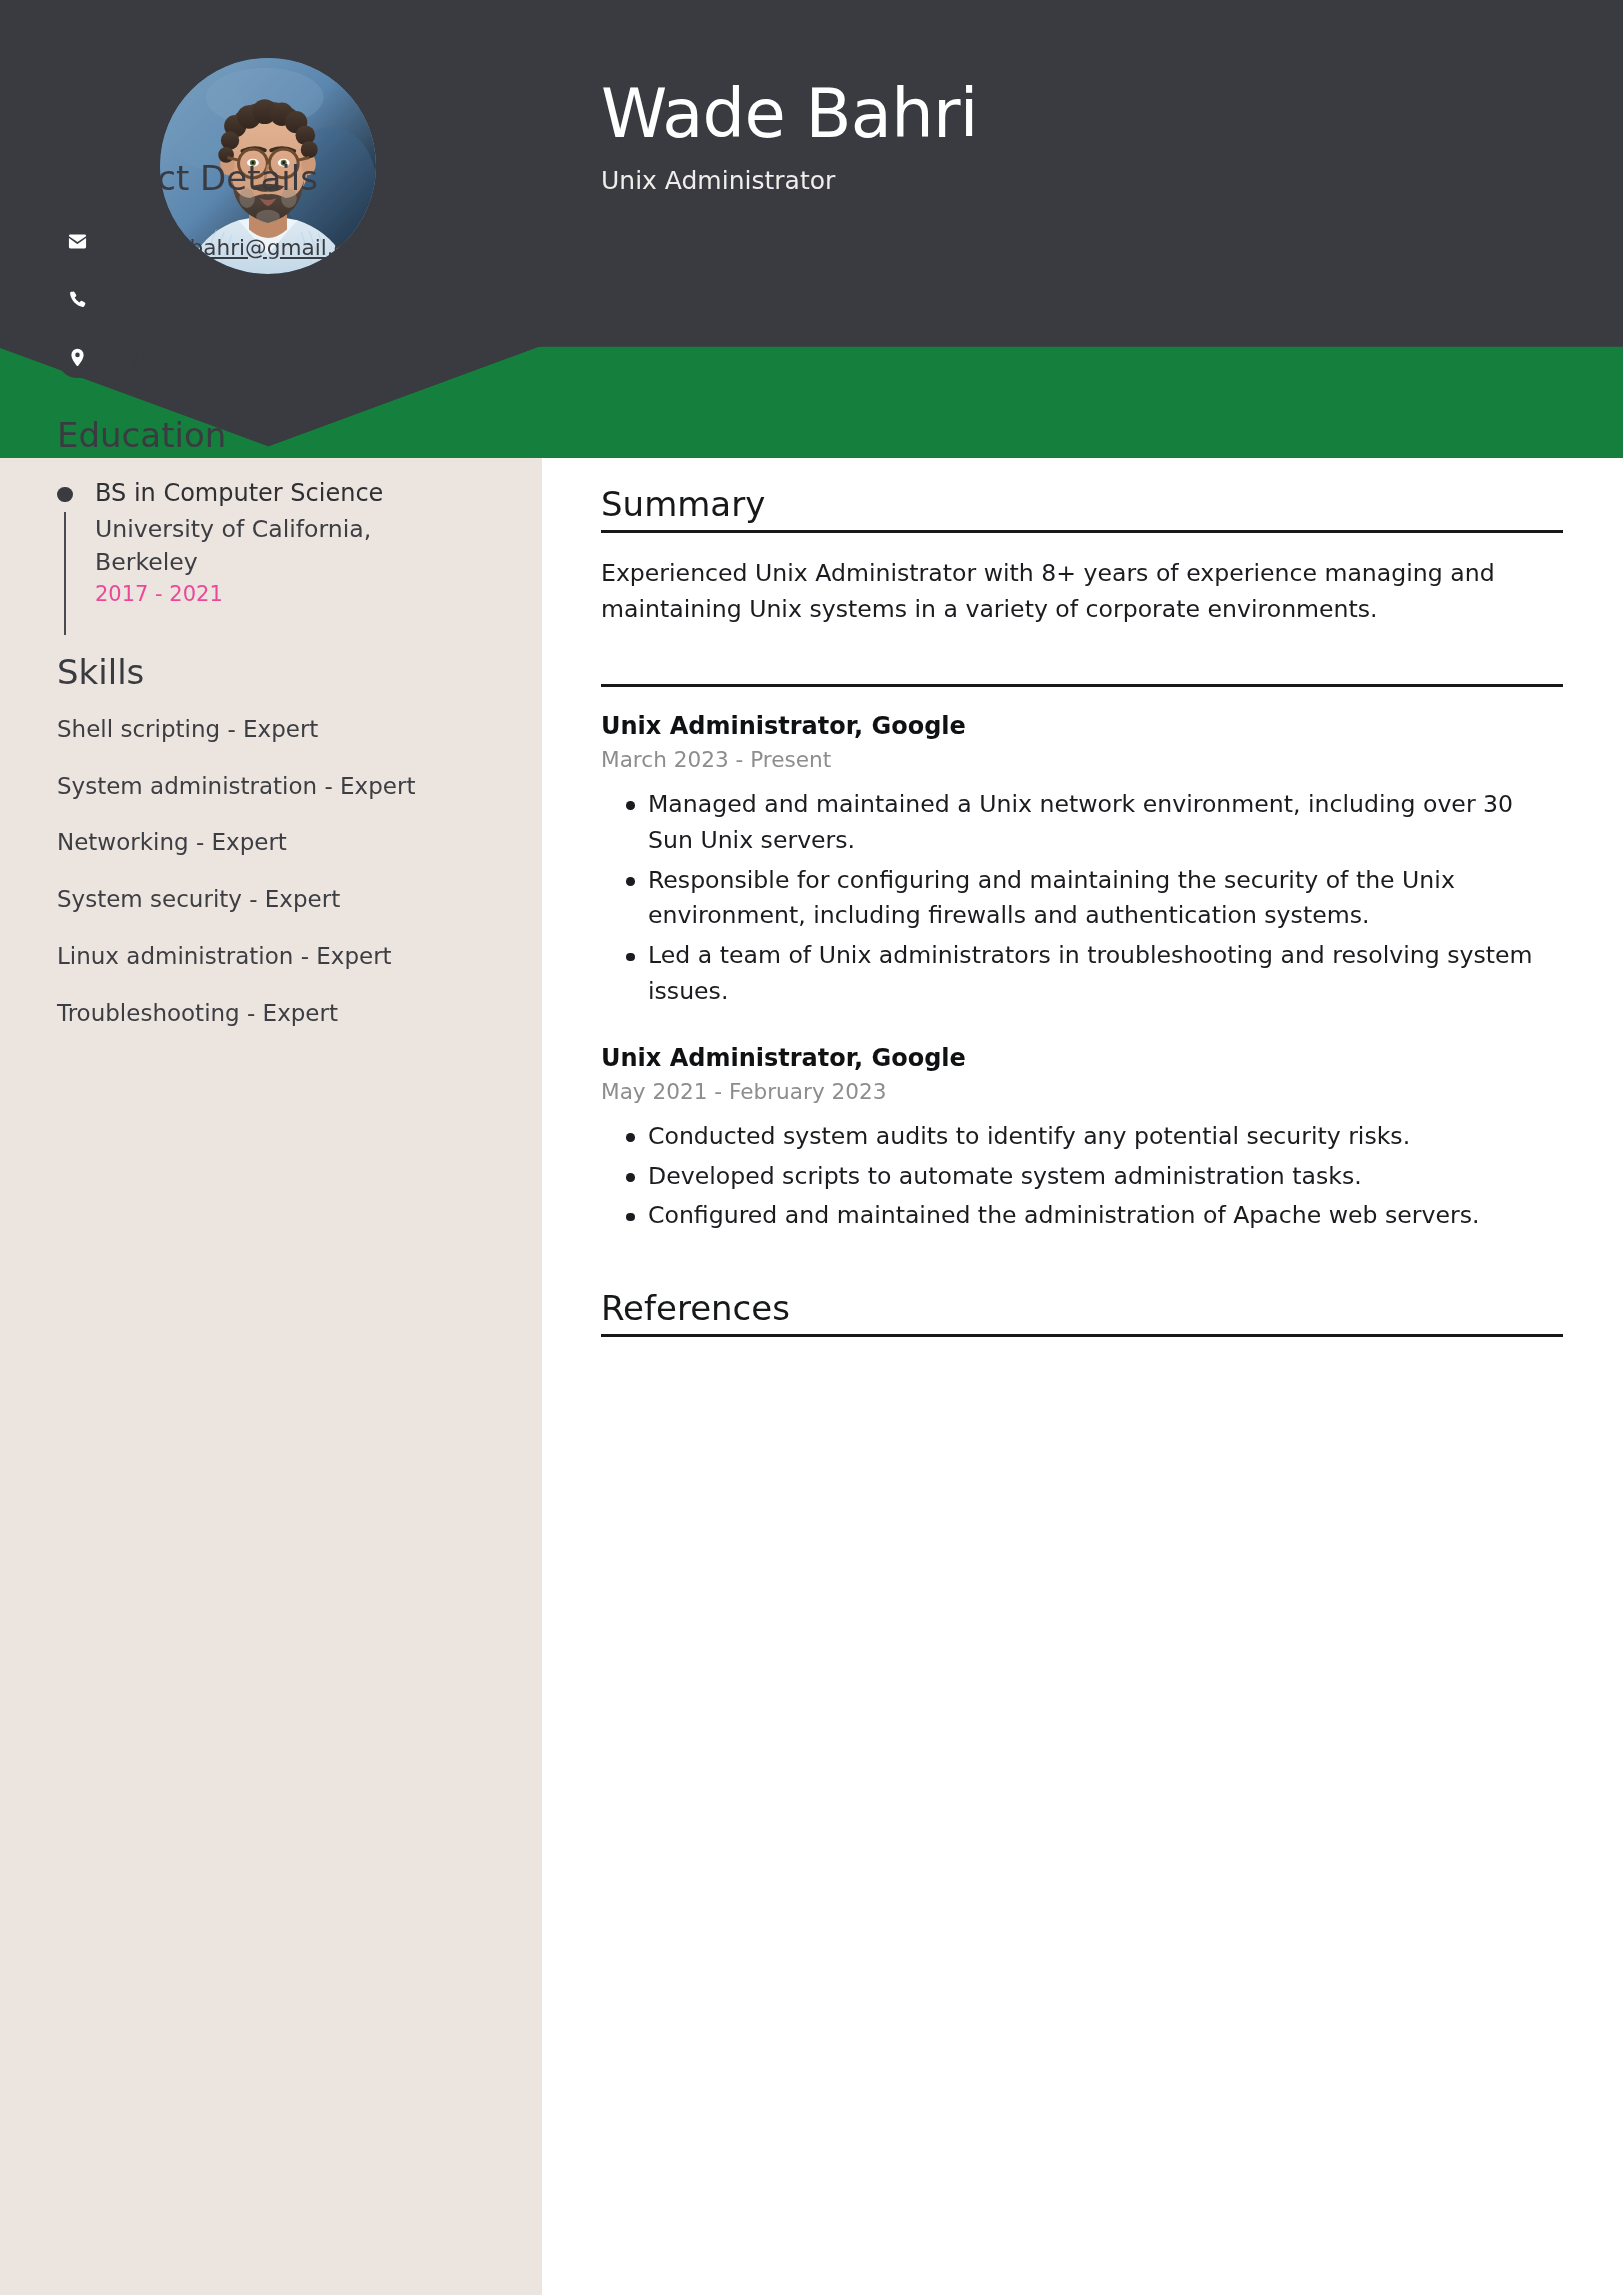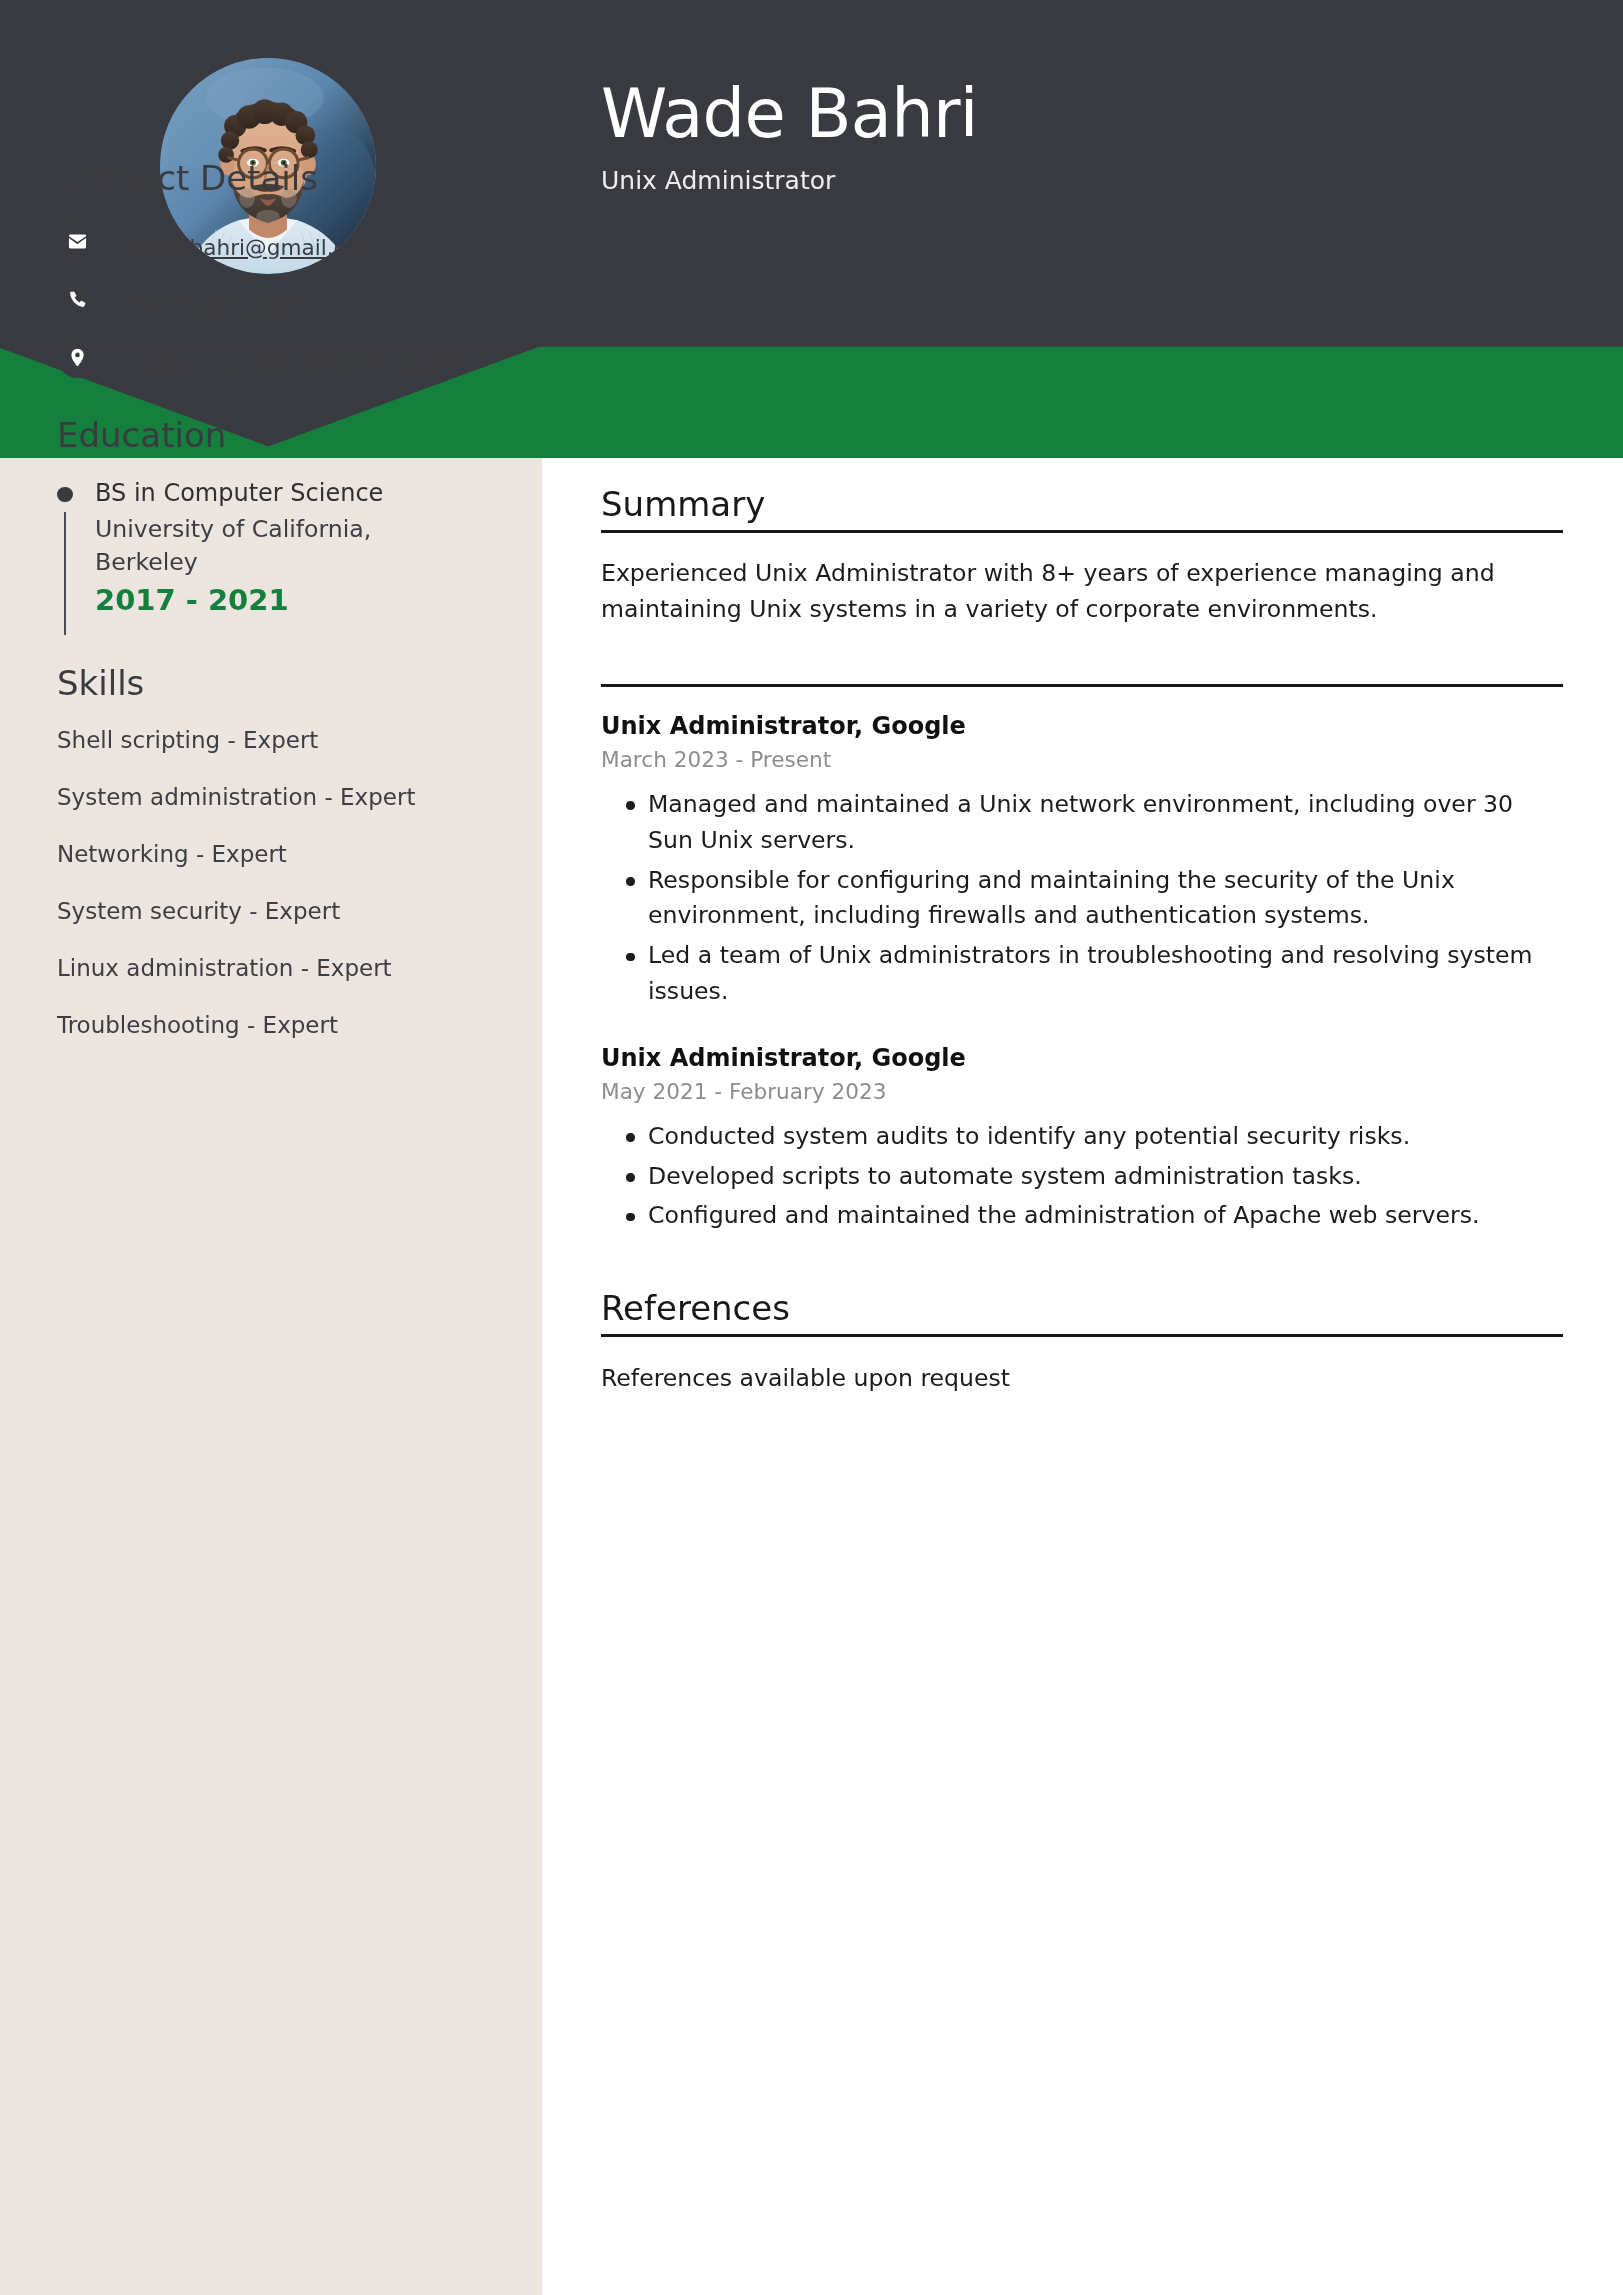--- a/index.html
+++ b/index.html
@@ -128,23 +128,23 @@
     line-height:1.32;
     margin-bottom:3.9px;
   }
   .edu-school {
     font-size:23.6px;
     font-weight:400;
     color:#3d3e43;
     line-height:1.4;
   }
   .edu-dates {
-    font-size:29px;
-    font-weight:700;
-    color:#15803d;
+    font-size:21px;
+    font-weight:400;
+    color:#ec4899;
     line-height:1.45;
   }
 
   .skills-block { }
   .skill-item {
     font-size:23px;
     color:#3d3e43;
     line-height:1.3;
     margin-bottom:27px;
   }
@@ -423,17 +423,16 @@
         <li>Conducted system audits to identify any potential security risks.</li>
         <li>Developed scripts to automate system administration tasks.</li>
         <li>Configured and maintained the administration of Apache web servers.</li>
       </ul>
     </div>
   </div>
 
   <div class="section refs-wrap">
     <div class="sec-heading">References</div>
     <div class="sec-rule"></div>
-    <div class="refs-body">References available upon request</div>
   </div>
 
 </div>
 
 
 </body></html>

